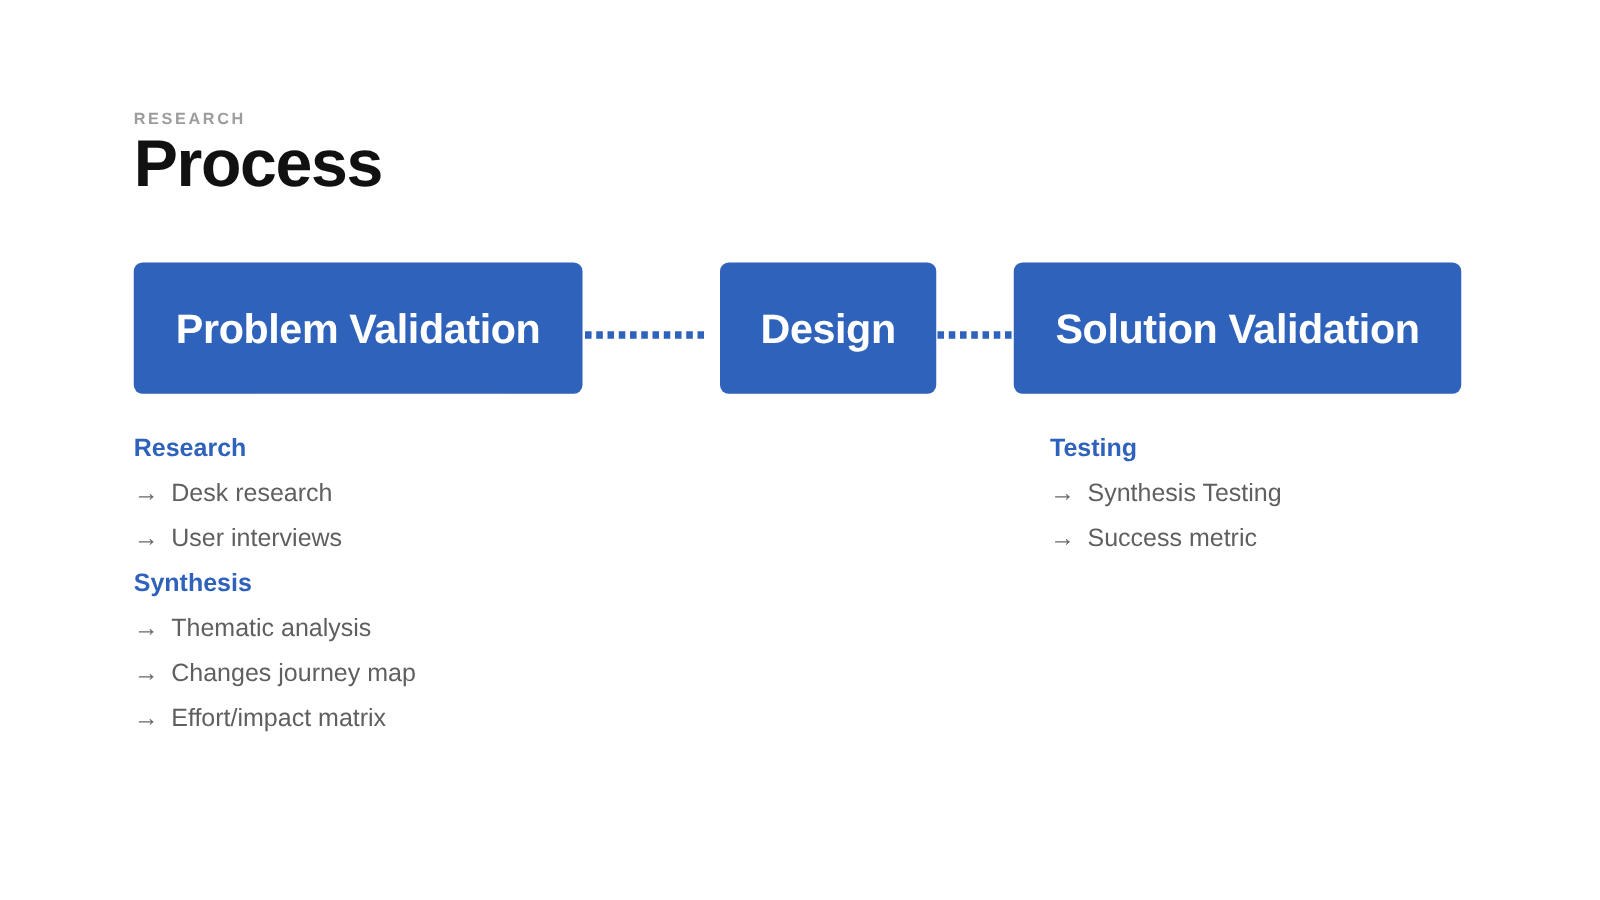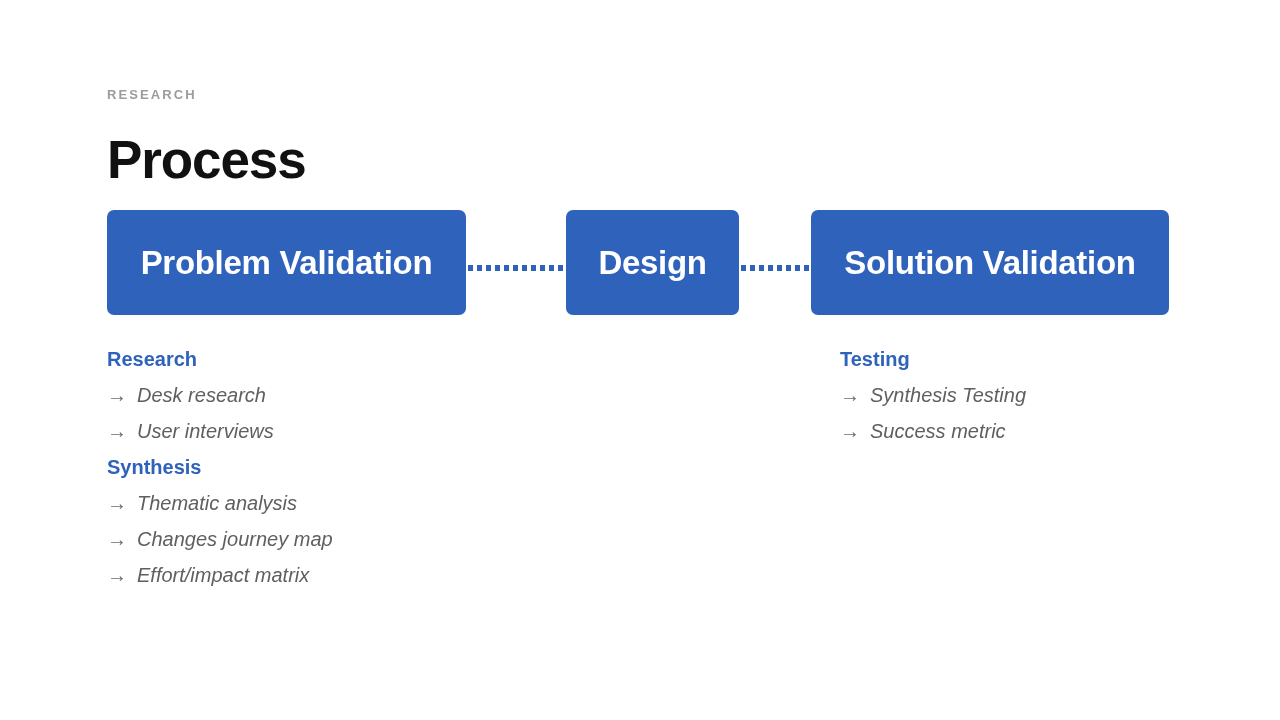--- a/index.html
+++ b/index.html
@@ -30,21 +30,21 @@
   .eyebrow {
     font-size: 13px;
     font-weight: 700;
     letter-spacing: 2.1px;
     color: #9c9c9c;
     text-transform: uppercase;
     line-height: 1;
   }
 
   .page-title {
-    margin-top: 32px;
+    margin-top: 4px;
     font-size: 53px;
     font-weight: 800;
     letter-spacing: -1.1px;
     color: #111111;
     line-height: 1;
   }
 
   
   .flow {
     position: absolute;
@@ -68,21 +68,21 @@
   .stage-label {
     color: #ffffff;
     font-size: 33px;
     font-weight: 700;
     letter-spacing: -0.3px;
     line-height: 1;
     white-space: nowrap;
   }
 
   #stage-0 { left: 0px;   width: 359px; }
-  #stage-1 { left: 459px; width: 173px; }
+  #stage-1 { left: 469px; width: 173px; }
   #stage-2 { left: 704px; width: 358px; }
 
   .connector {
     position: absolute;
     top: 55px;
     height: 6px;
     background-image: linear-gradient(to right, #2f62bb 0px, #2f62bb 5px, rgba(255,255,255,0) 5px, rgba(255,255,255,0) 9px);
     background-size: 9px 6px;
     background-repeat: repeat-x;
   }
@@ -129,21 +129,20 @@
     font-size: 20px;
     color: #6a6a6a;
     line-height: 36px;
   }
 
   .detail-text {
     font-size: 20px;
     font-weight: 400;
     color: #5f5f5f;
     line-height: 36px;
-    font-style: italic;
   }
 </style>
 </head>
 <body>
 
 <div class="slide">
 
   <div class="header">
     <div class="eyebrow">RESEARCH</div>
     <div class="page-title">Process</div>

